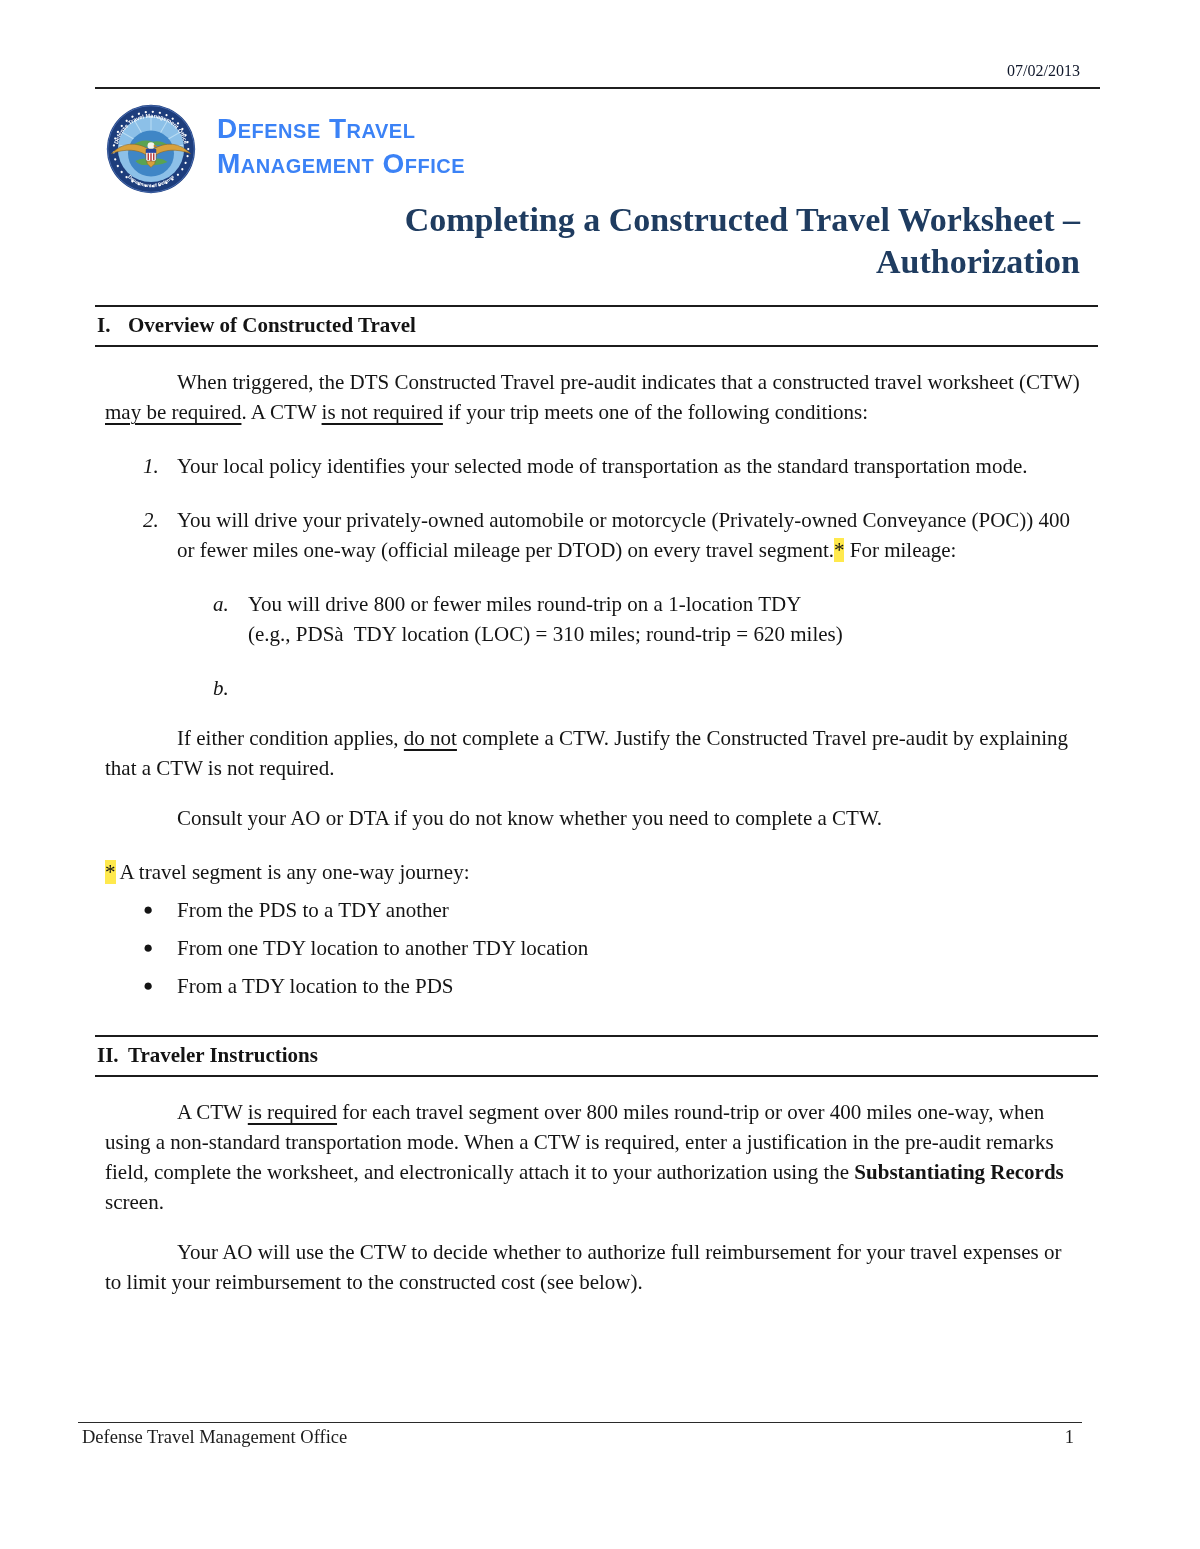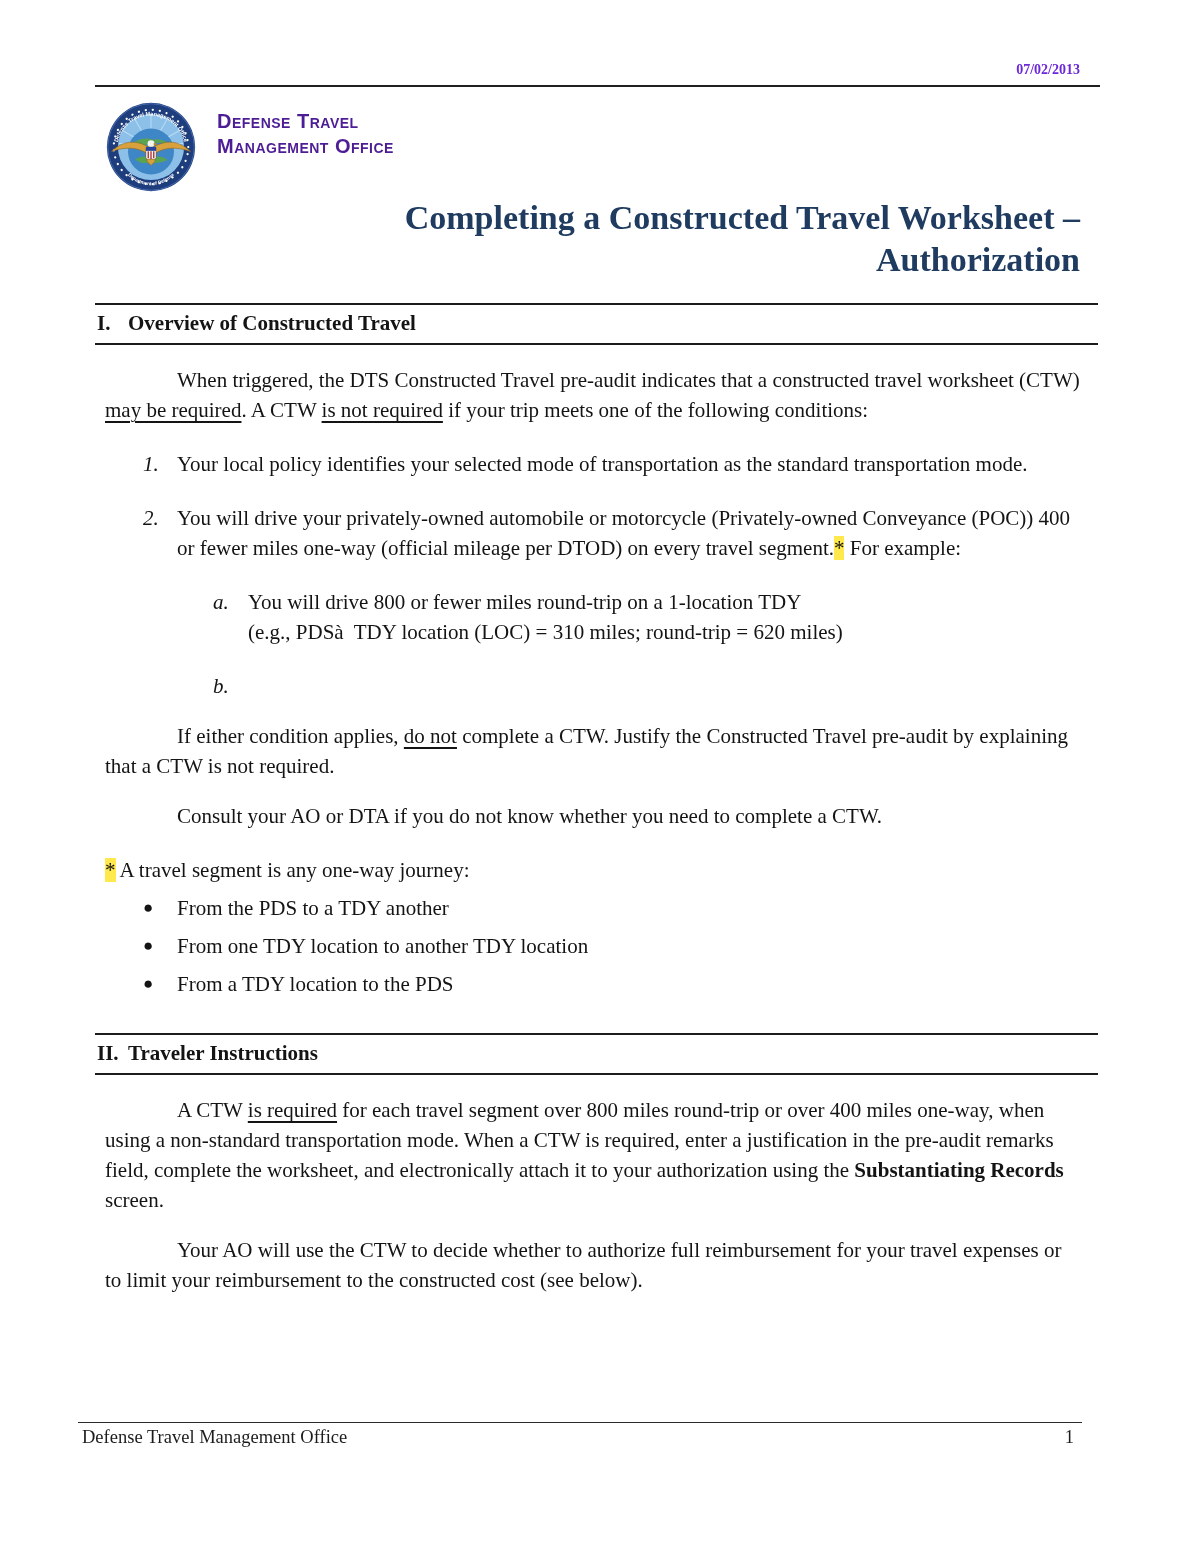--- a/index.html
+++ b/index.html
@@ -11,41 +11,40 @@
     margin: 0 auto;
     background: #ffffff;
     font-family: "Liberation Serif", "DejaVu Serif", serif;
     color: #141414;
     overflow: hidden;
     padding: 0 120px 0 105px;
   }
   .date {
     margin-top: 62px;
     text-align: right;
-    font-size: 14px;
-    color: #6d28d9;
-    font-weight: bold;
+    font-size: 16px;
+    color: #0f172a;
   }
   .header-rule {
     margin-top: 7px;
     margin-left: -10px;
     margin-right: -20px;
     border-top: 2.5px solid #1f1f1f;
   }
   .brand { display: flex; align-items: flex-start; gap: 20px; margin-top: 14px; height: 92px; }
   .seal { width: 92px; height: 92px; flex: 0 0 auto; }
   .wordmark {
     padding-top: 8px;
     font-family: "Liberation Sans", sans-serif;
     font-weight: 700;
     font-variant: small-caps;
-    font-size: 20px;
+    font-size: 28px;
     line-height: 1.25;
     letter-spacing: 0.5px;
-    color: #4c1d95;
+    color: #3b82f6;
   }
   .title {
     margin-top: 4px;
     text-align: right;
     font-weight: 700;
     font-size: 34px;
     line-height: 42px;
     color: var(--title_navy, #1f3c60);
   }
   .section-head {
@@ -147,21 +146,21 @@
 
   <p class="para indent"><span>When triggered, the DTS Constructed Travel pre-audit indicates that a constructed travel worksheet (CTW) </span><span class="r-u">may be required</span><span>. A CTW </span><span class="r-u">is not required</span><span> if your trip meets one of the following conditions:</span></p>
 
   <div class="li l1">
     <span class="li-num">1.</span>
     <div class="li-text"><span>Your local policy identifies your selected mode of transportation as the standard transportation mode.</span></div>
   </div>
 
   <div class="li l1">
     <span class="li-num">2.</span>
-    <div class="li-text"><span>You will drive your privately-owned automobile or motorcycle (Privately-owned Conveyance (POC)) 400 or fewer miles one-way (official mileage per DTOD) on every travel segment.</span><span class="r-hl">*</span><span> For example:</span></div>
+    <div class="li-text"><span>You will drive your privately-owned automobile or motorcycle (Privately-owned Conveyance (POC)) 400 or fewer miles one-way (official mileage per DTOD) on every travel segment.</span><span class="r-hl">*</span><span> For mileage:</span></div>
   </div>
 
   <div class="li l2">
     <span class="li-num">a.</span>
     <div class="li-text">
       <div>You will drive 800 or fewer miles round-trip on a 1-location TDY</div>
       <div>(e.g., PDSà&nbsp; TDY location (LOC) = 310 miles; round-trip = 620 miles)</div>
     </div>
   </div>
 

